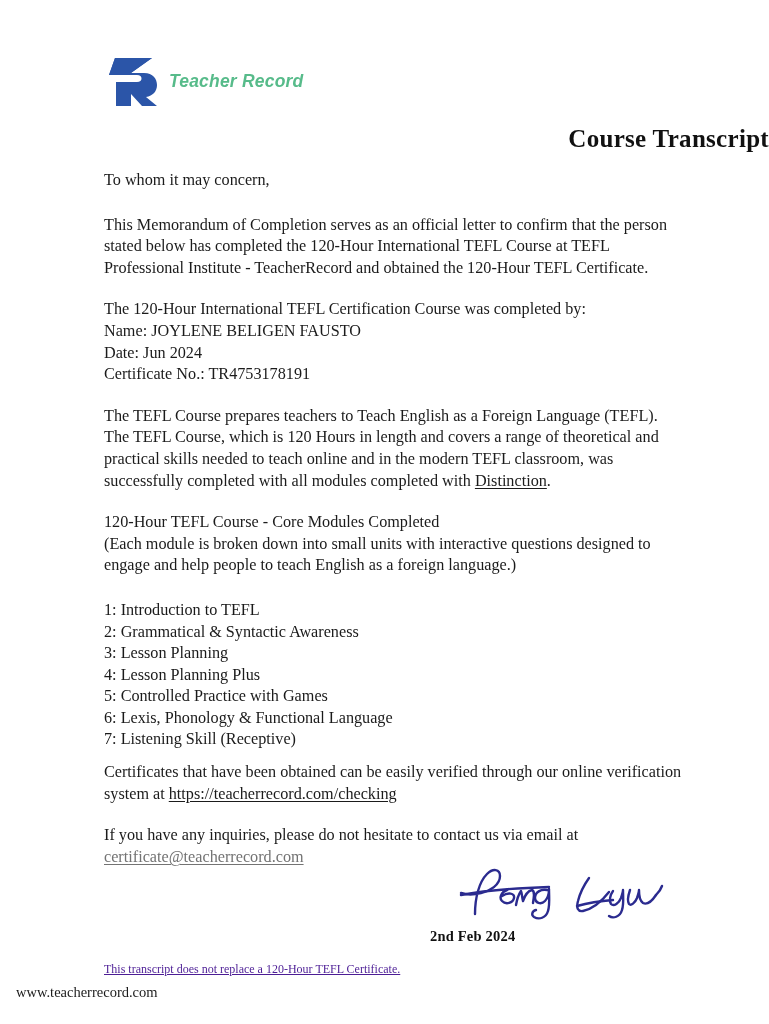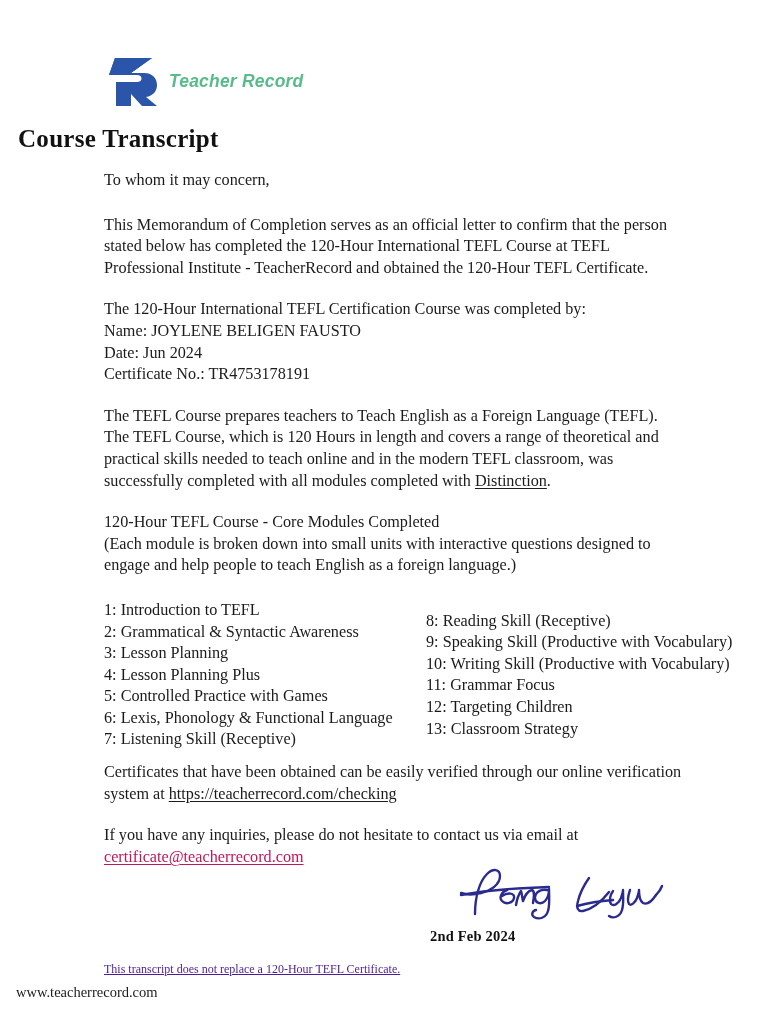--- a/index.html
+++ b/index.html
@@ -47,21 +47,21 @@
     color: #57bb8a;
     white-space: nowrap;
   }
 
   
   .doc-title {
     position: absolute;
     left: 0;
     right: 0;
     top: 125px;
-    text-align: left;
+    text-align: right;
     padding-left: 18px;
     font-size: 25px;
     font-weight: bold;
     letter-spacing: 0.3px;
     color: #111;
   }
 
   
   .body-col {
     position: absolute;
@@ -83,21 +83,21 @@
   .salutation { font-size: 16.2px; line-height: 21.6px; }
 
   .u { text-decoration: underline; text-underline-offset: 1.5px; }
 
   a.link-plain {
     color: #1b1b1b;
     text-decoration: underline;
     text-underline-offset: 1.5px;
   }
   a.link-mail {
-    color: #be185d;
+    color: #737373;
     text-underline-offset: 1.5px;
   }
 
   
   .modules {
     display: flex;
     margin: 0;
     padding: 0;
     align-items: center;
   }
@@ -212,28 +212,20 @@
     <div class="modules">
       <ul class="modules-col left">
         <li>1: Introduction to TEFL</li>
         <li>2: Grammatical &amp; Syntactic Awareness</li>
         <li>3: Lesson Planning</li>
         <li>4: Lesson Planning Plus</li>
         <li>5: Controlled Practice with Games</li>
         <li>6: Lexis, Phonology &amp; Functional Language</li>
         <li>7: Listening Skill (Receptive)</li>
       </ul>
-      <ul class="modules-col right">
-        <li>8: Reading Skill (Receptive)</li>
-        <li>9: Speaking Skill (Productive with Vocabulary)</li>
-        <li>10: Writing Skill (Productive with Vocabulary)</li>
-        <li>11: Grammar Focus</li>
-        <li>12: Targeting Children</li>
-        <li>13: Classroom Strategy</li>
-      </ul>
     </div>
 
     <div class="gap-sm"></div>
 
     <p class="para"><span>Certificates that have been obtained can be easily verified through our online verification system at </span><a class="link-plain" href="#">https://teacherrecord.com/checking</a></p>
 
     <div class="gap-md"></div>
 
     <p class="para">
       <span>If you have any inquiries, please do not hesitate to contact us via email at</span><br>

